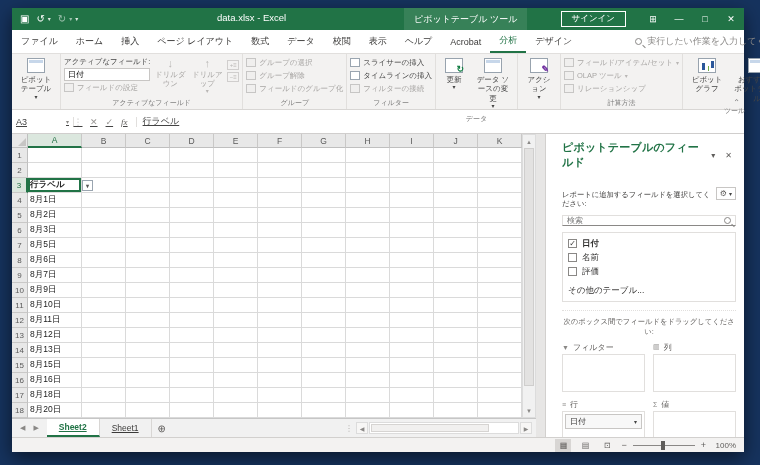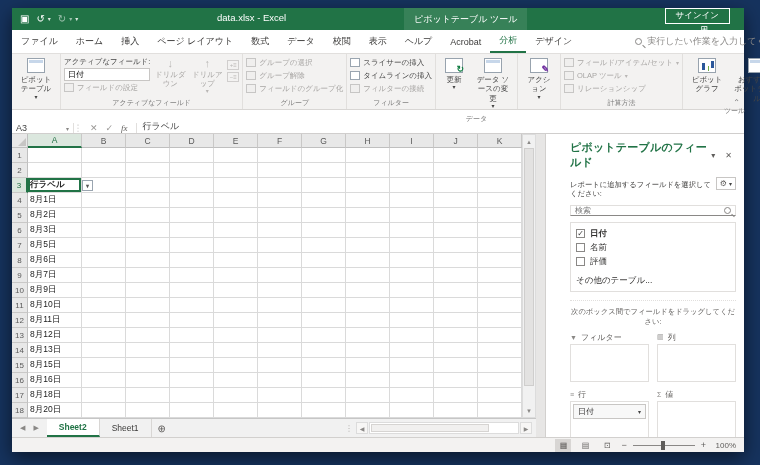--- a/index.html
+++ b/index.html
@@ -9,21 +9,21 @@
             background:#f3f2f1; box-shadow:0 6px 18px rgba(0,0,0,.55); display:flex; flex-direction:column; }
 
   
   .titlebar { height:22px; background:#217346; color:#fff; display:flex; align-items:center; font-size:9px; flex:0 0 22px; }
   .qat { display:flex; align-items:center; gap:7px; padding:0 10px 0 8px; }
   .qat span { font-size:10px; line-height:1; cursor:default; }
   .qat .dd { font-size:6px; opacity:.85; margin-left:-4px; }
   .qat .dim { opacity:.55; }
   .doc-title { position:absolute; left:205px; top:4px; font-size:9.5px; }
   .ctx-label { position:absolute; left:392px; top:0; height:22px; line-height:22px; padding:0 10px; font-size:9px; background:rgba(255,255,255,.10); }
-  .tb-right { margin-left:auto; display:flex; align-items:center; height:22px;flex-direction:column; }
+  .tb-right { margin-left:auto; display:flex; align-items:center; height:22px; }
   .signin { border:1px solid #fff; padding:1px 10px; font-size:8.5px; margin-right:14px; cursor:pointer; }
   .winbtn { width:26px; height:22px; display:flex; align-items:center; justify-content:center; font-size:9px; cursor:pointer; }
 
   
   .tabrow { height:24px; background:#fff; display:flex; align-items:center; font-size:9px; color:#3b3a39; border-bottom:1px solid #e1dfdd; flex:0 0 24px;gap:40px; }
   .rtabs { display:flex; align-items:stretch; height:100%; }
   .rtab { padding:0 9px; display:flex; align-items:center; cursor:pointer; white-space:nowrap; }
   .rtab.active { color:#217346; font-weight:normal; border-bottom:2px solid #217346; }
   .tellme { display:flex; align-items:center; gap:5px; color:#8a8886; margin-left:14px; white-space:nowrap; }
   .mag { display:inline-block; width:7px; height:7px; border:1px solid #8a8886; border-radius:50%; position:relative; }
@@ -48,21 +48,21 @@
   .smallrow.dis .sic { border-color:#c7c6c5; background:#f0efee; }
   .af-caption { height:12px; line-height:12px; white-space:nowrap; }
   .af-input { width:86px; height:13px; border:1px solid #c8c6c4; background:#fff; font-size:8px; padding:0 3px; font-family:"Liberation Sans",sans-serif; }
   .drill { width:34px; display:flex; flex-direction:column; align-items:center; text-align:center; color:#a8a6a4; line-height:1.2; padding-top:1px; }
   .drill .arr { font-size:11px; color:#b9b7b5; }
   .ministack { display:flex; flex-direction:column; gap:2px; padding-top:4px; }
   .ministack span { width:12px; height:10px; border:1px solid #d0cecd; color:#b9b7b5; font-size:6px; display:flex; align-items:center; justify-content:center; }
   .collapse { position:absolute; right:4px; bottom:2px; color:#7a7a7a; font-size:8px; cursor:pointer; }
 
   
-  .fbar { height:24px; background:#fff; border-bottom:1px solid #d0cecd; display:flex; align-items:flex-end; flex:0 0 24px; font-size:9px; color:#444; }
+  .fbar { height:24px; background:#fff; border-bottom:1px solid #d0cecd; display:flex; align-items:center; flex:0 0 24px; font-size:9px; color:#444;text-decoration:underline; }
   .namebox { width:62px; display:flex; align-items:center; justify-content:space-between; padding:0 4px; border-right:1px solid #e1dfdd; }
   .namebox .dd7 { color:#8a8886; }
   .fgrip { width:8px; display:flex; align-items:center; justify-content:center; color:#c8c6c4; }
   .fbtns { display:flex; align-items:center; gap:8px; padding:0 8px; border-right:1px solid #e1dfdd; color:#9a9896; }
   .fbtns .fx { font-style:italic; font-family:"Liberation Serif",serif; color:#5f5d5b; }
   .fvalue { flex:1; display:flex; align-items:center; padding:0 6px; }
 
   
   .main { flex:1; position:relative; background:#e7e6e5; overflow:hidden; }
   .gridwrap { position:absolute; left:0; top:0; }
@@ -84,36 +84,36 @@
   .filterbtn { position:absolute; right:-12px; top:2px; width:11px; height:11px; background:#fff; border:1px solid #9aa5b0;
                display:flex; align-items:center; justify-content:center; font-size:6px; color:#555; cursor:pointer; }
   .vscroll { position:absolute; left:510px; top:0; width:14px; height:284px; background:#f1f1f1; border:1px solid #dcdcdc; display:flex; flex-direction:column; }
   .vscroll .sarrow { height:13px; display:flex; align-items:center; justify-content:center; font-size:6px; color:#8a8886; }
   .vscroll .thumb { flex:0 0 238px; margin:0 1px; background:#e3e2e1; border:1px solid #cfcecd; }
   .vscroll .sarrow.bottom { margin-top:auto; }
 
   
   .sheetbar { position:absolute; left:0; top:284px; width:524px; height:19px; background:#f1f1f1; border-top:1px solid #c6c6c6; display:flex; align-items:stretch; font-size:8.5px; }
   .snav { display:flex; align-items:center; gap:8px; padding:0 8px; color:#8a8886; font-size:7px; }
-  .stab { padding:0 12px; display:flex; align-items:center; cursor:pointer; color:#3b3a39; border-right:1px solid #d8d6d4; }
+  .stab { padding:0 12px; display:flex; align-items:center; cursor:pointer; color:#3b3a39; border-right:1px solid #d8d6d4;text-decoration:underline; }
   .stab.active { background:#fff; color:#217346; font-weight:bold; border-bottom:2px solid #217346; }
   .addsheet { width:20px; display:flex; align-items:center; justify-content:center; color:#5f5d5b; font-size:10px; cursor:pointer; }
   .hscroll { margin-left:auto; display:flex; align-items:center; gap:1px; padding-right:4px; }
   .hgrip { color:#b0aeac; font-size:8px; padding:0 2px; }
   .hs-arrow { width:12px; height:12px; border:1px solid #dcdcdc; background:#f7f6f5; color:#8a8886; font-size:6px; display:flex; align-items:center; justify-content:center; }
   .hs-track { width:150px; height:12px; border:1px solid #dcdcdc; background:#fff; position:relative; }
   .hs-thumb { position:absolute; left:1px; top:1px; bottom:1px; width:118px; background:#f1f0ef; border:1px solid #d6d4d2; }
 
   
-  .pane { position:absolute; left:533px; top:0; bottom:0; width:199px; background:#fff; border-left:1px solid #d2d0ce; display:flex; flex-direction:column; padding:6px 8px 4px 24px; }
+  .pane { position:absolute; left:533px; top:0; bottom:0; width:199px; background:#fff; border-left:1px solid #d2d0ce; display:flex; flex-direction:column; padding:6px 8px 4px 16px; }
   .pane-h { display:flex; align-items:center; }
   .pane-title { font-size:11px; font-weight:bold; color:#217346; letter-spacing:.2px; }
   .pane-hbtn { margin-left:auto; color:#605e5c; font-size:8px; cursor:pointer; padding:0 4px; }
   .pane-hbtn + .pane-hbtn { margin-left:2px; }
-  .pane-sub { display:flex; align-items:flex-start; margin-top:7px;justify-content:space-between; }
+  .pane-sub { display:flex; align-items:flex-start; margin-top:17px;justify-content:space-between; }
   .pane-subtext { font-size:7.3px; color:#3b3a39; line-height:1.3; padding-top:3px; }
   .gearbtn { margin-left:auto; border:1px solid #c8c6c4; background:#fff; padding:1px 3px; font-size:8px; color:#605e5c; display:flex; align-items:center; gap:2px; cursor:pointer; }
   .searchbox { margin-top:6px; height:16px; border:1px solid #e1dfdd; border-bottom:1px solid #8a8886; display:flex; align-items:center; padding:0 4px; }
   .searchbox input { border:none; outline:none; flex:1; font-size:8px; color:#3b3a39; font-family:"Liberation Sans",sans-serif; background:transparent; }
   .fieldlist { margin-top:6px; border:1px solid #e1dfdd; padding:4px 5px; height:76px; }
   .frow { display:flex; align-items:center; gap:5px; height:14px; cursor:pointer; }
   .cb { width:9px; height:9px; border:1px solid #8a8886; background:#fff; display:flex; align-items:center; justify-content:center; font-size:8px; color:#3b3a39; flex:0 0 9px; }
   .frow .flabel { font-size:8.5px; color:#323130; }
   .frow.checked .flabel { font-weight:bold; }
   .moretables { margin-top:6px; font-size:8.5px; color:#323130; cursor:pointer; }

